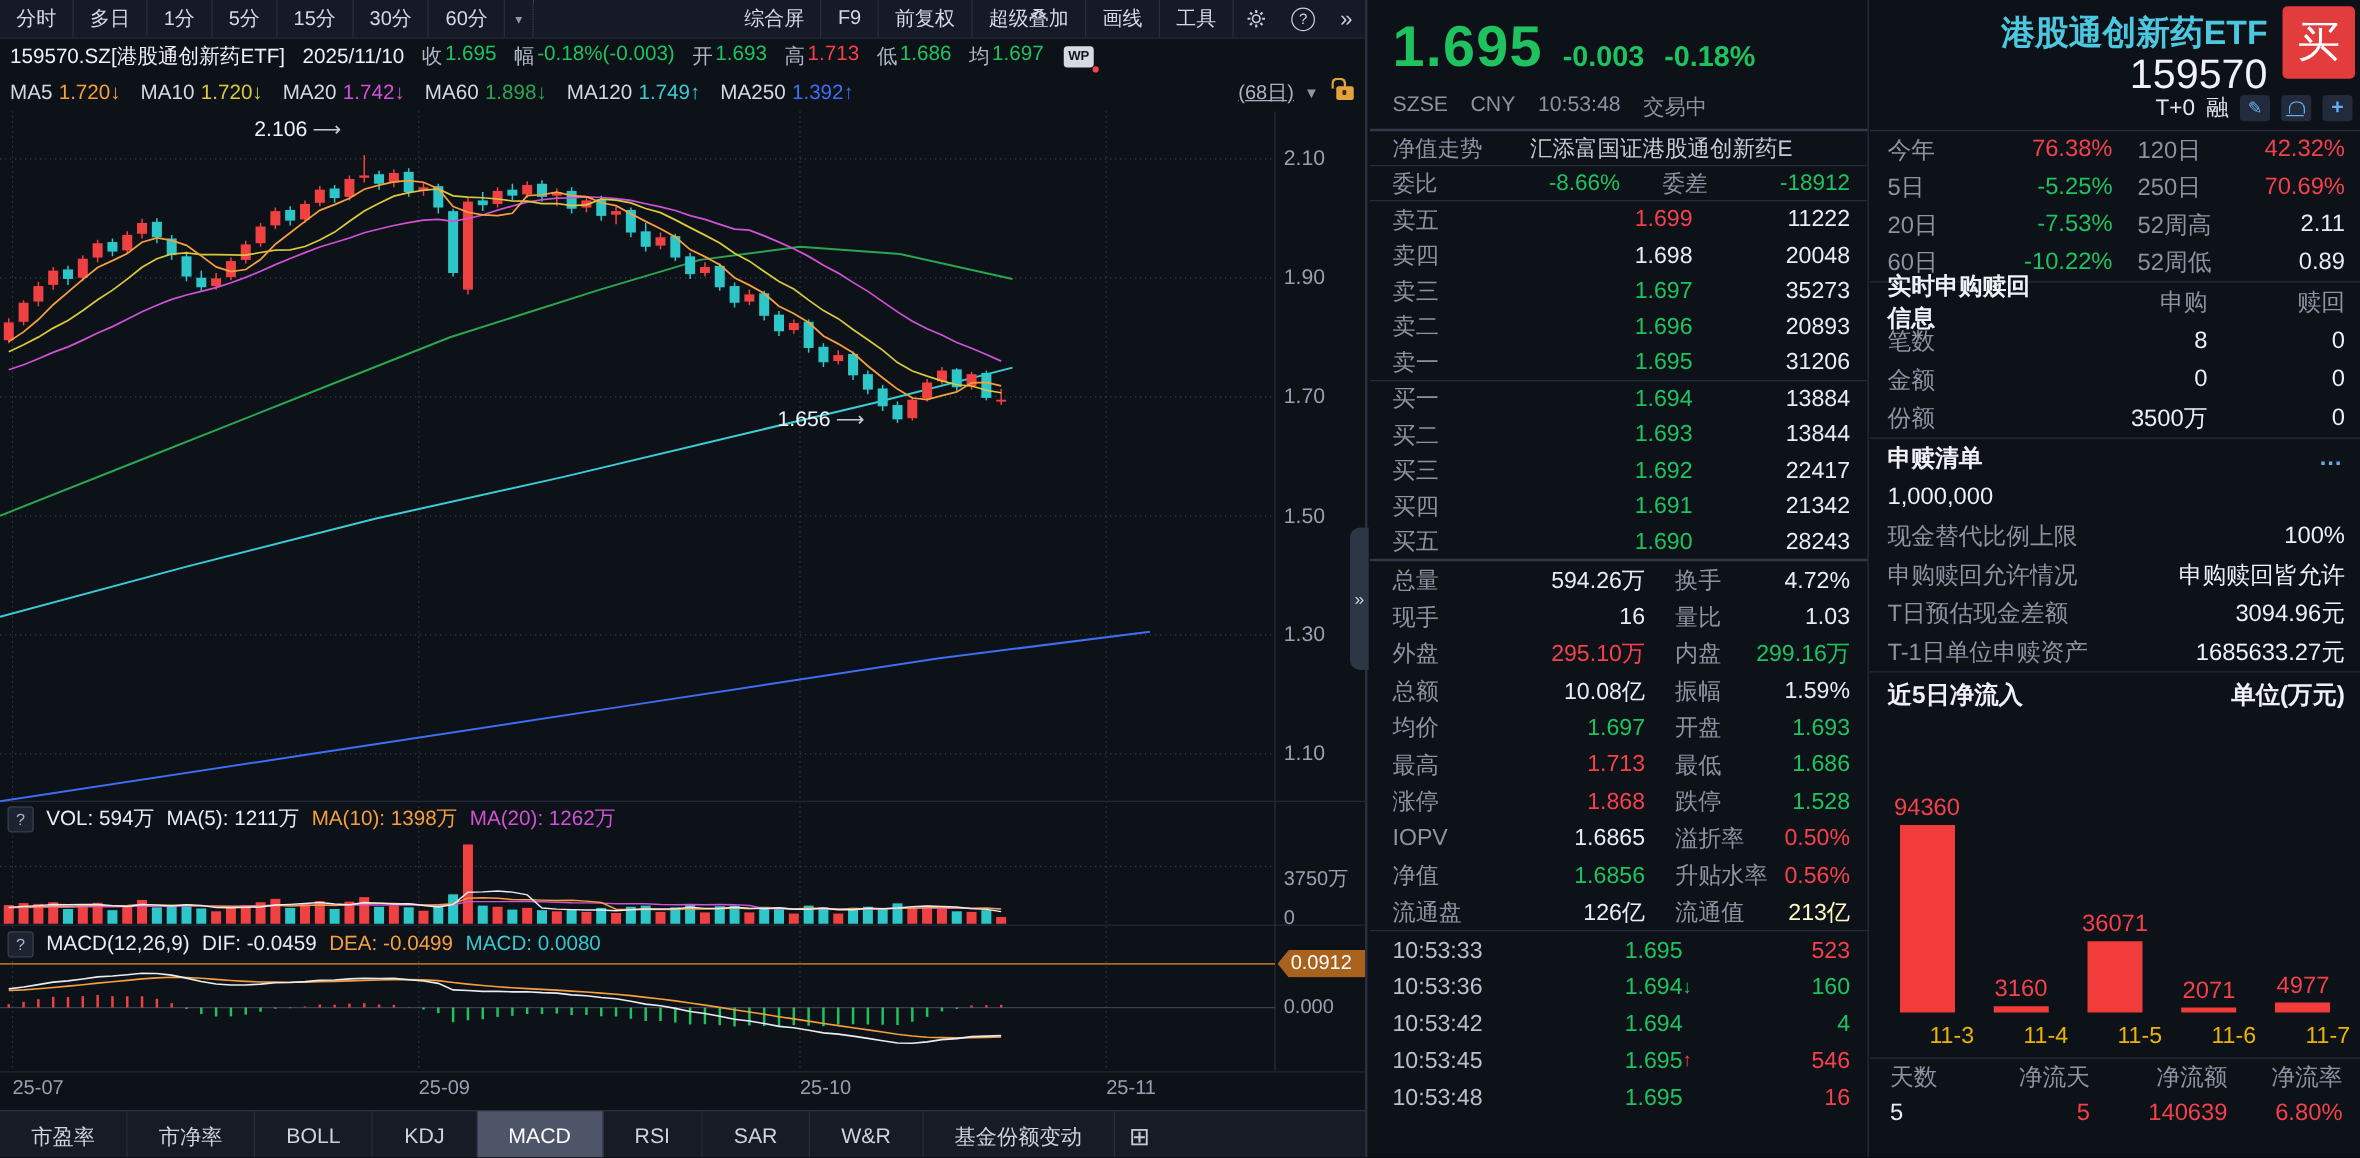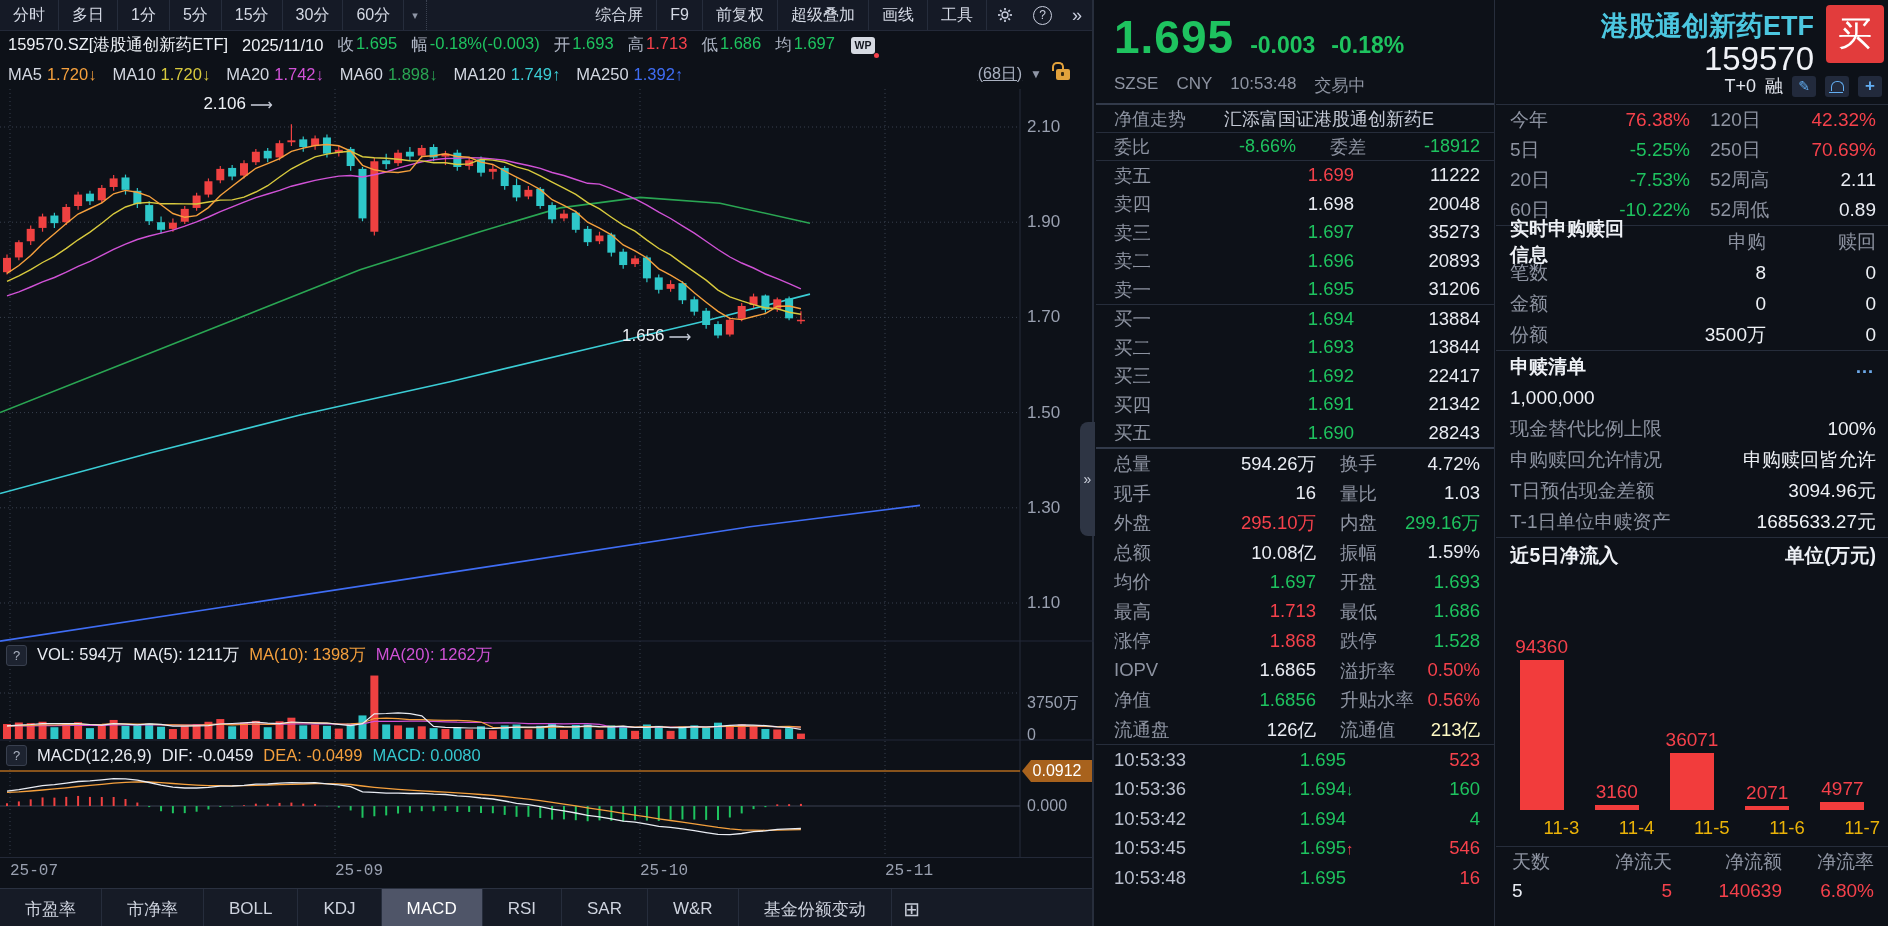--- a/index.html
+++ b/index.html
@@ -15,36 +15,36 @@
   .info-bar{height:28px;display:flex;align-items:center;font-size:16.5px;padding-left:8px;gap:14px;white-space:nowrap;}
   .info-sym{color:#eef1f6;}
   .info-date{color:#eef1f6;}
   .ifield{display:flex;gap:2px;}
   .ifield .lbl{color:#aeb5c4;}
   .wp-badge{width:24px;height:17px;background:#d6dae2;border-radius:3px;color:#11151d;font-size:10.5px;font-weight:bold;display:flex;align-items:center;justify-content:center;position:relative;margin-left:2px;}
   .wp-badge::after{content:"";position:absolute;right:-4px;bottom:-4px;width:5px;height:5px;border-radius:50%;background:#f5414b;}
   .ma-bar{height:30px;display:flex;align-items:center;font-size:16.5px;padding-left:8px;gap:16px;white-space:nowrap;}
   .ma-item{display:flex;gap:5px;}
   .ma-item .lbl{color:#d3d8e2;}
-  .ma-right{margin-left:auto;display:flex;align-items:center;gap:8px;padding-right:22px;}
+  .ma-right{margin-left:auto;display:flex;align-items:center;gap:8px;padding-right:9px;}
   .period-lbl{color:#aab1c0;font-size:16px;text-decoration:underline;}
   .period-caret{color:#8f96a6;font-size:12px;}
   .lock{width:14px;height:11px;background:#e2a23c;border-radius:2px;position:relative;margin-left:6px;}
   .lock::before{content:"";position:absolute;left:-4px;top:-7px;width:8px;height:7px;border:2px solid #e2a23c;border-bottom:none;border-radius:5px 5px 0 0;}
   .lock::after{content:"";position:absolute;left:5px;top:3px;width:3px;height:4px;background:#3a2a10;border-radius:1px;}
   .chart-wrap{position:relative;height:768px;}
   .chart-wrap svg{position:absolute;left:0;top:0;}
   .y-label{position:absolute;left:1027px;color:#99a0b0;font-size:17px;}
   .panel-header{position:absolute;left:0;display:flex;align-items:center;gap:10px;font-size:16.5px;height:28px;padding-left:6px;white-space:nowrap;z-index:3;}
   .qbox{width:19px;height:19px;background:#1d2330;border:1px solid #39404f;border-radius:3px;color:#aab1c0;font-size:13px;display:flex;align-items:center;justify-content:center;}
   .anno{position:absolute;display:flex;align-items:center;gap:4px;color:#eef1f6;font-size:17px;z-index:3;}
   .anno .arr{color:#c6cbd7;font-size:16px;}
   .macd-badge{position:absolute;left:1022px;width:70px;height:22px;background:#a8621d;color:#fff;font-size:16px;display:flex;align-items:center;justify-content:center;clip-path:polygon(0 50%,9px 0,100% 0,100% 100%,9px 100%);z-index:3;}
   .x-axis{position:relative;height:30px;border-top:1px solid #232938;}
-  .xlab{position:absolute;top:4px;color:#99a0b0;font-size:16px;font-family:Liberation Mono, monospace;}
+  .xlab{position:absolute;top:4px;color:#99a0b0;font-size:16px;}
   .tabs{height:40px;background:#161b26;border-top:1px solid #2a3140;display:flex;align-items:stretch;font-size:17px;color:#ced3de;}
   .tab{display:flex;align-items:center;padding:0 25px;border-right:1px solid #262d3c;cursor:default;}
   .tab.active{background:#4f5568;color:#ffffff;}
   .tab-add{display:flex;align-items:center;justify-content:center;width:40px;font-size:20px;color:#c5cad6;}
   
   .mid-col{position:absolute;left:1096px;top:0;width:399px;height:926px;background:#0d1118;box-sizing:border-box;border-right:1px solid #272e3c;}
   .q-top{padding:10px 14px 2px 18px;}
   .big-row{display:flex;align-items:baseline;gap:16px;}
   .big-price{font-size:46px;font-weight:bold;letter-spacing:1px;}
   .big-chg{font-size:23px;font-weight:bold;}

